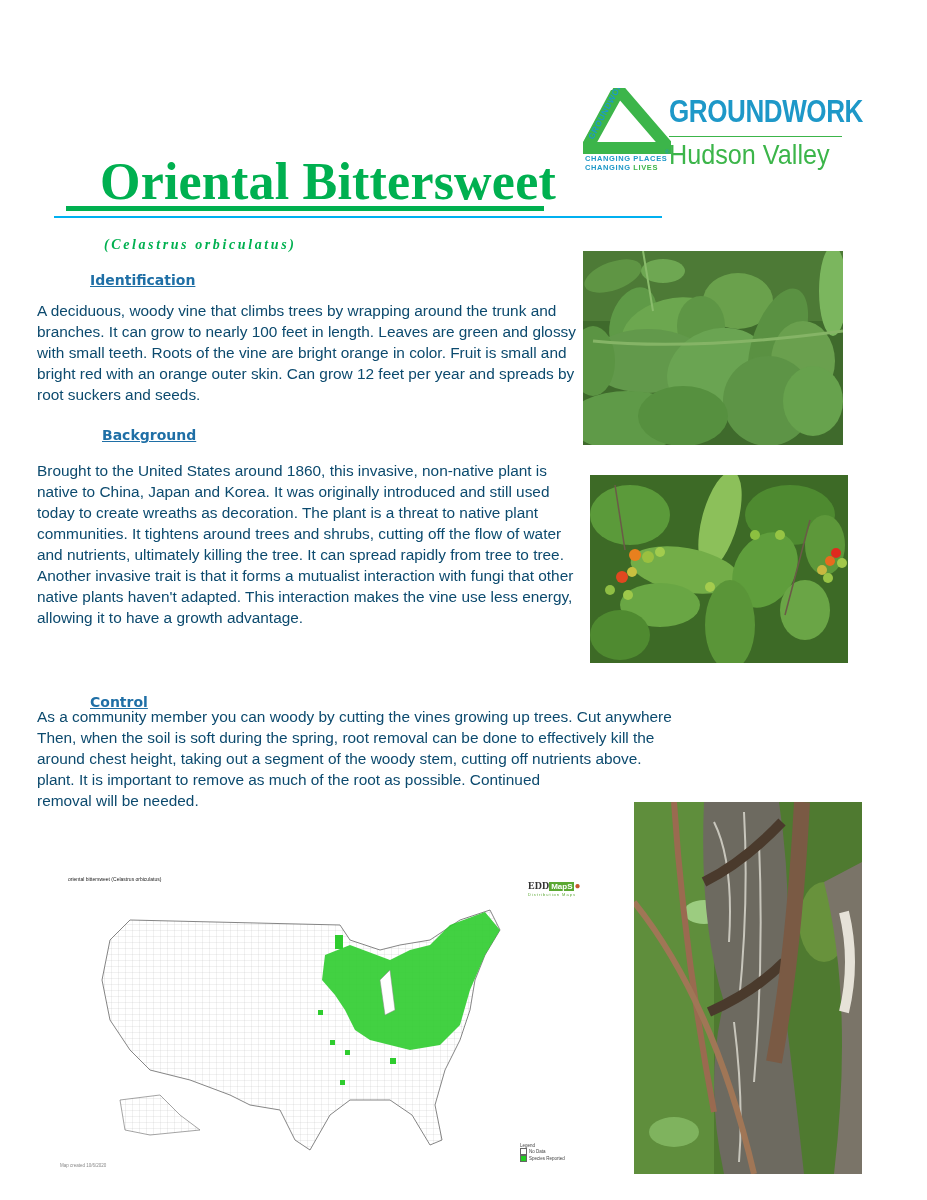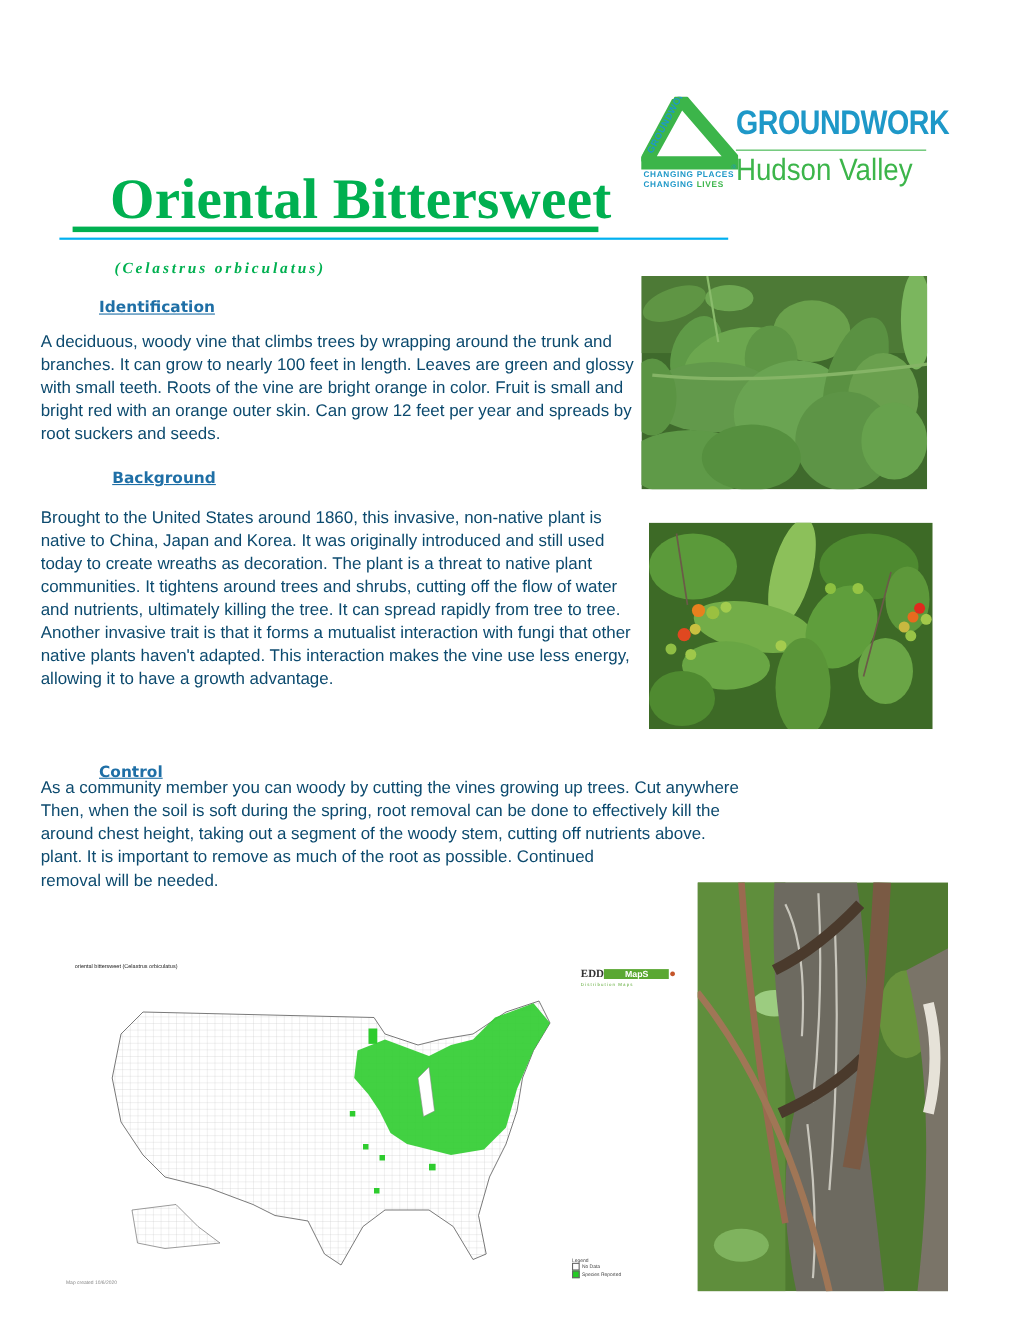--- a/index.html
+++ b/index.html
@@ -36,21 +36,21 @@
   .photo { overflow:hidden; }
   .photo1 { left:583px; top:251px; width:260px; height:194px; }
   .photo2 { left:590px; top:475px; width:258px; height:188px; }
   .photo3 { left:634px; top:802px; width:228px; height:372px; }
 
   
   .map { left:60px; top:870px; width:540px; height:310px; }
   .map-title { left:8px; top:6px; font-size:5px; color:#222; white-space:nowrap; }
   .map-logo { left:468px; top:10px; font-size:8px; white-space:nowrap; }
   .map-logo .edd { font-family:"Liberation Serif", serif; font-weight:bold; color:#333; font-size:10px; }
-  .map-logo .maps { background:#5aa832; color:#fff; font-weight:bold; padding:0 19px; font-size:8px; }
+  .map-logo .maps { background:#5aa832; color:#fff; font-weight:bold; padding:0 2px; font-size:8px; }
   .map-logo .pin { color:#c4552a; font-size:10px; }
   .map-sub { left:468px; top:22px; font-size:4px; color:#5aa832; letter-spacing:1px; white-space:nowrap; }
   .legend { left:460px; top:273px; font-size:4.5px; color:#444; }
   .legend .sw { display:inline-block; width:5px; height:5px; border:0.5px solid #666; vertical-align:middle; margin-right:2px; }
   .map-date { left:0; top:293px; font-size:4.5px; color:#888; white-space:nowrap; }
 </style>
 </head>
 <body>
 
 <div class="abs logo">

